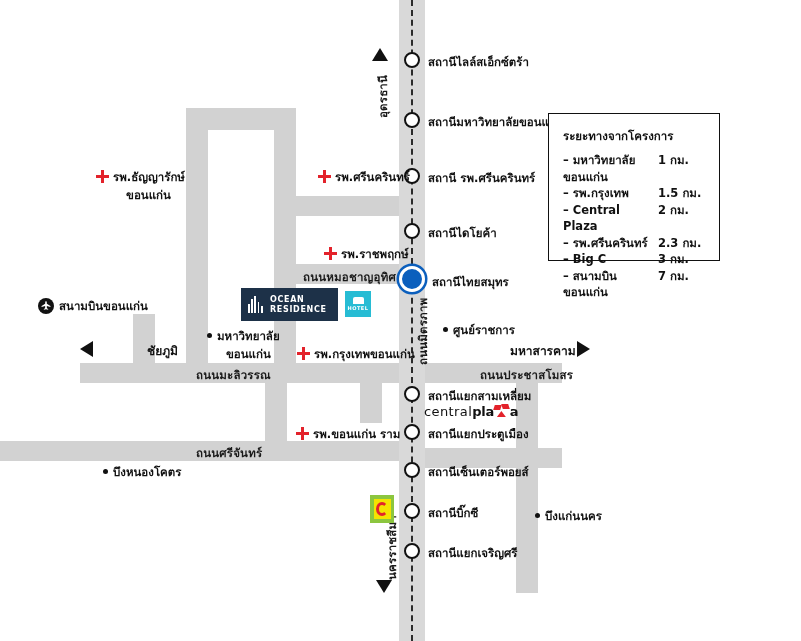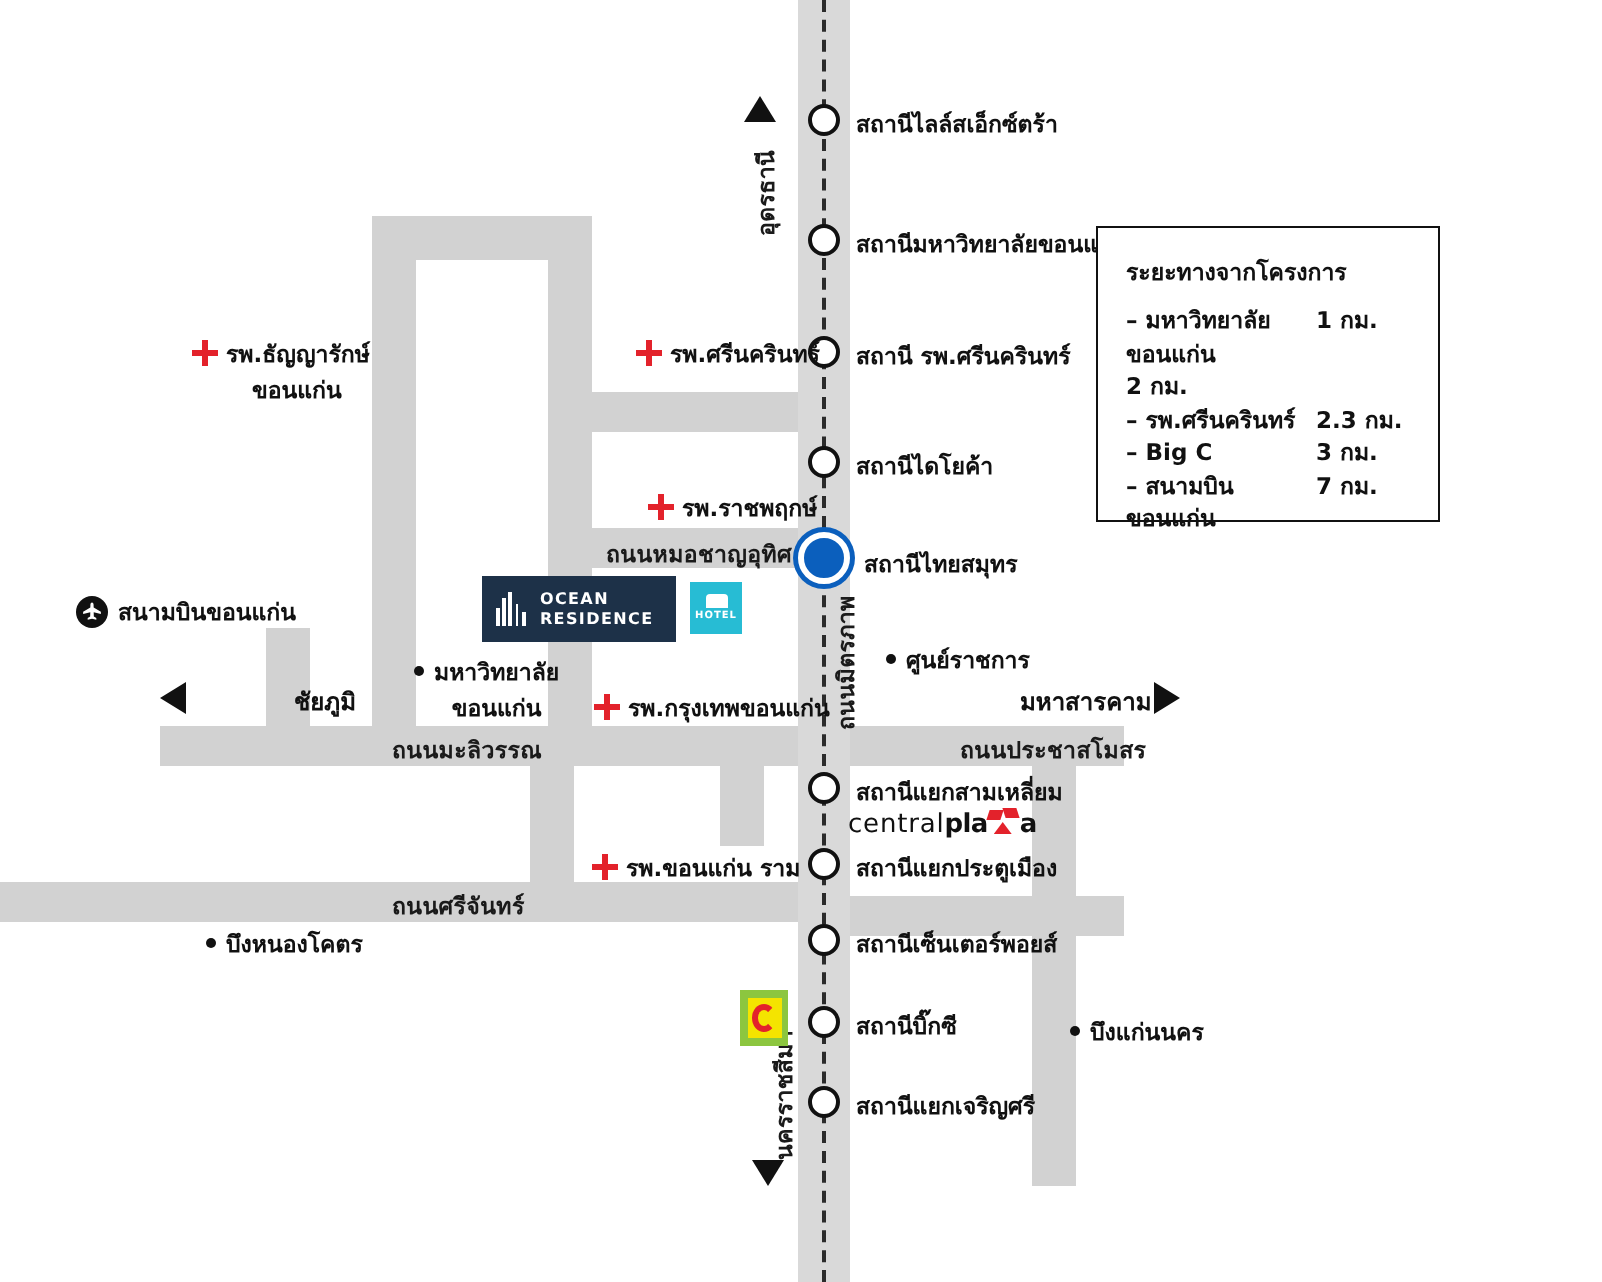--- a/index.html
+++ b/index.html
@@ -263,20 +263,25 @@
       </span>
   </div>
 
   <div class="dist-box">
     <div class="dist-title">ระยะทางจากโครงการ</div>
     <div class="dist-row">
       <span class="dist-name">– มหาวิทยาลัยขอนแก่น</span>
       <span class="dist-val">1 กม.</span>
     </div>
     <div class="dist-row">
+      <span class="dist-name">– รพ.กรุงเทพ</span>
+      <span class="dist-val">1.5 กม.</span>
+    </div>
+    <div class="dist-row">
+      <span class="dist-name">– Central Plaza</span>
       <span class="dist-val">2 กม.</span>
     </div>
     <div class="dist-row">
       <span class="dist-name">– รพ.ศรีนครินทร์</span>
       <span class="dist-val">2.3 กม.</span>
     </div>
     <div class="dist-row">
       <span class="dist-name">– Big C</span>
       <span class="dist-val">3 กม.</span>
     </div>

